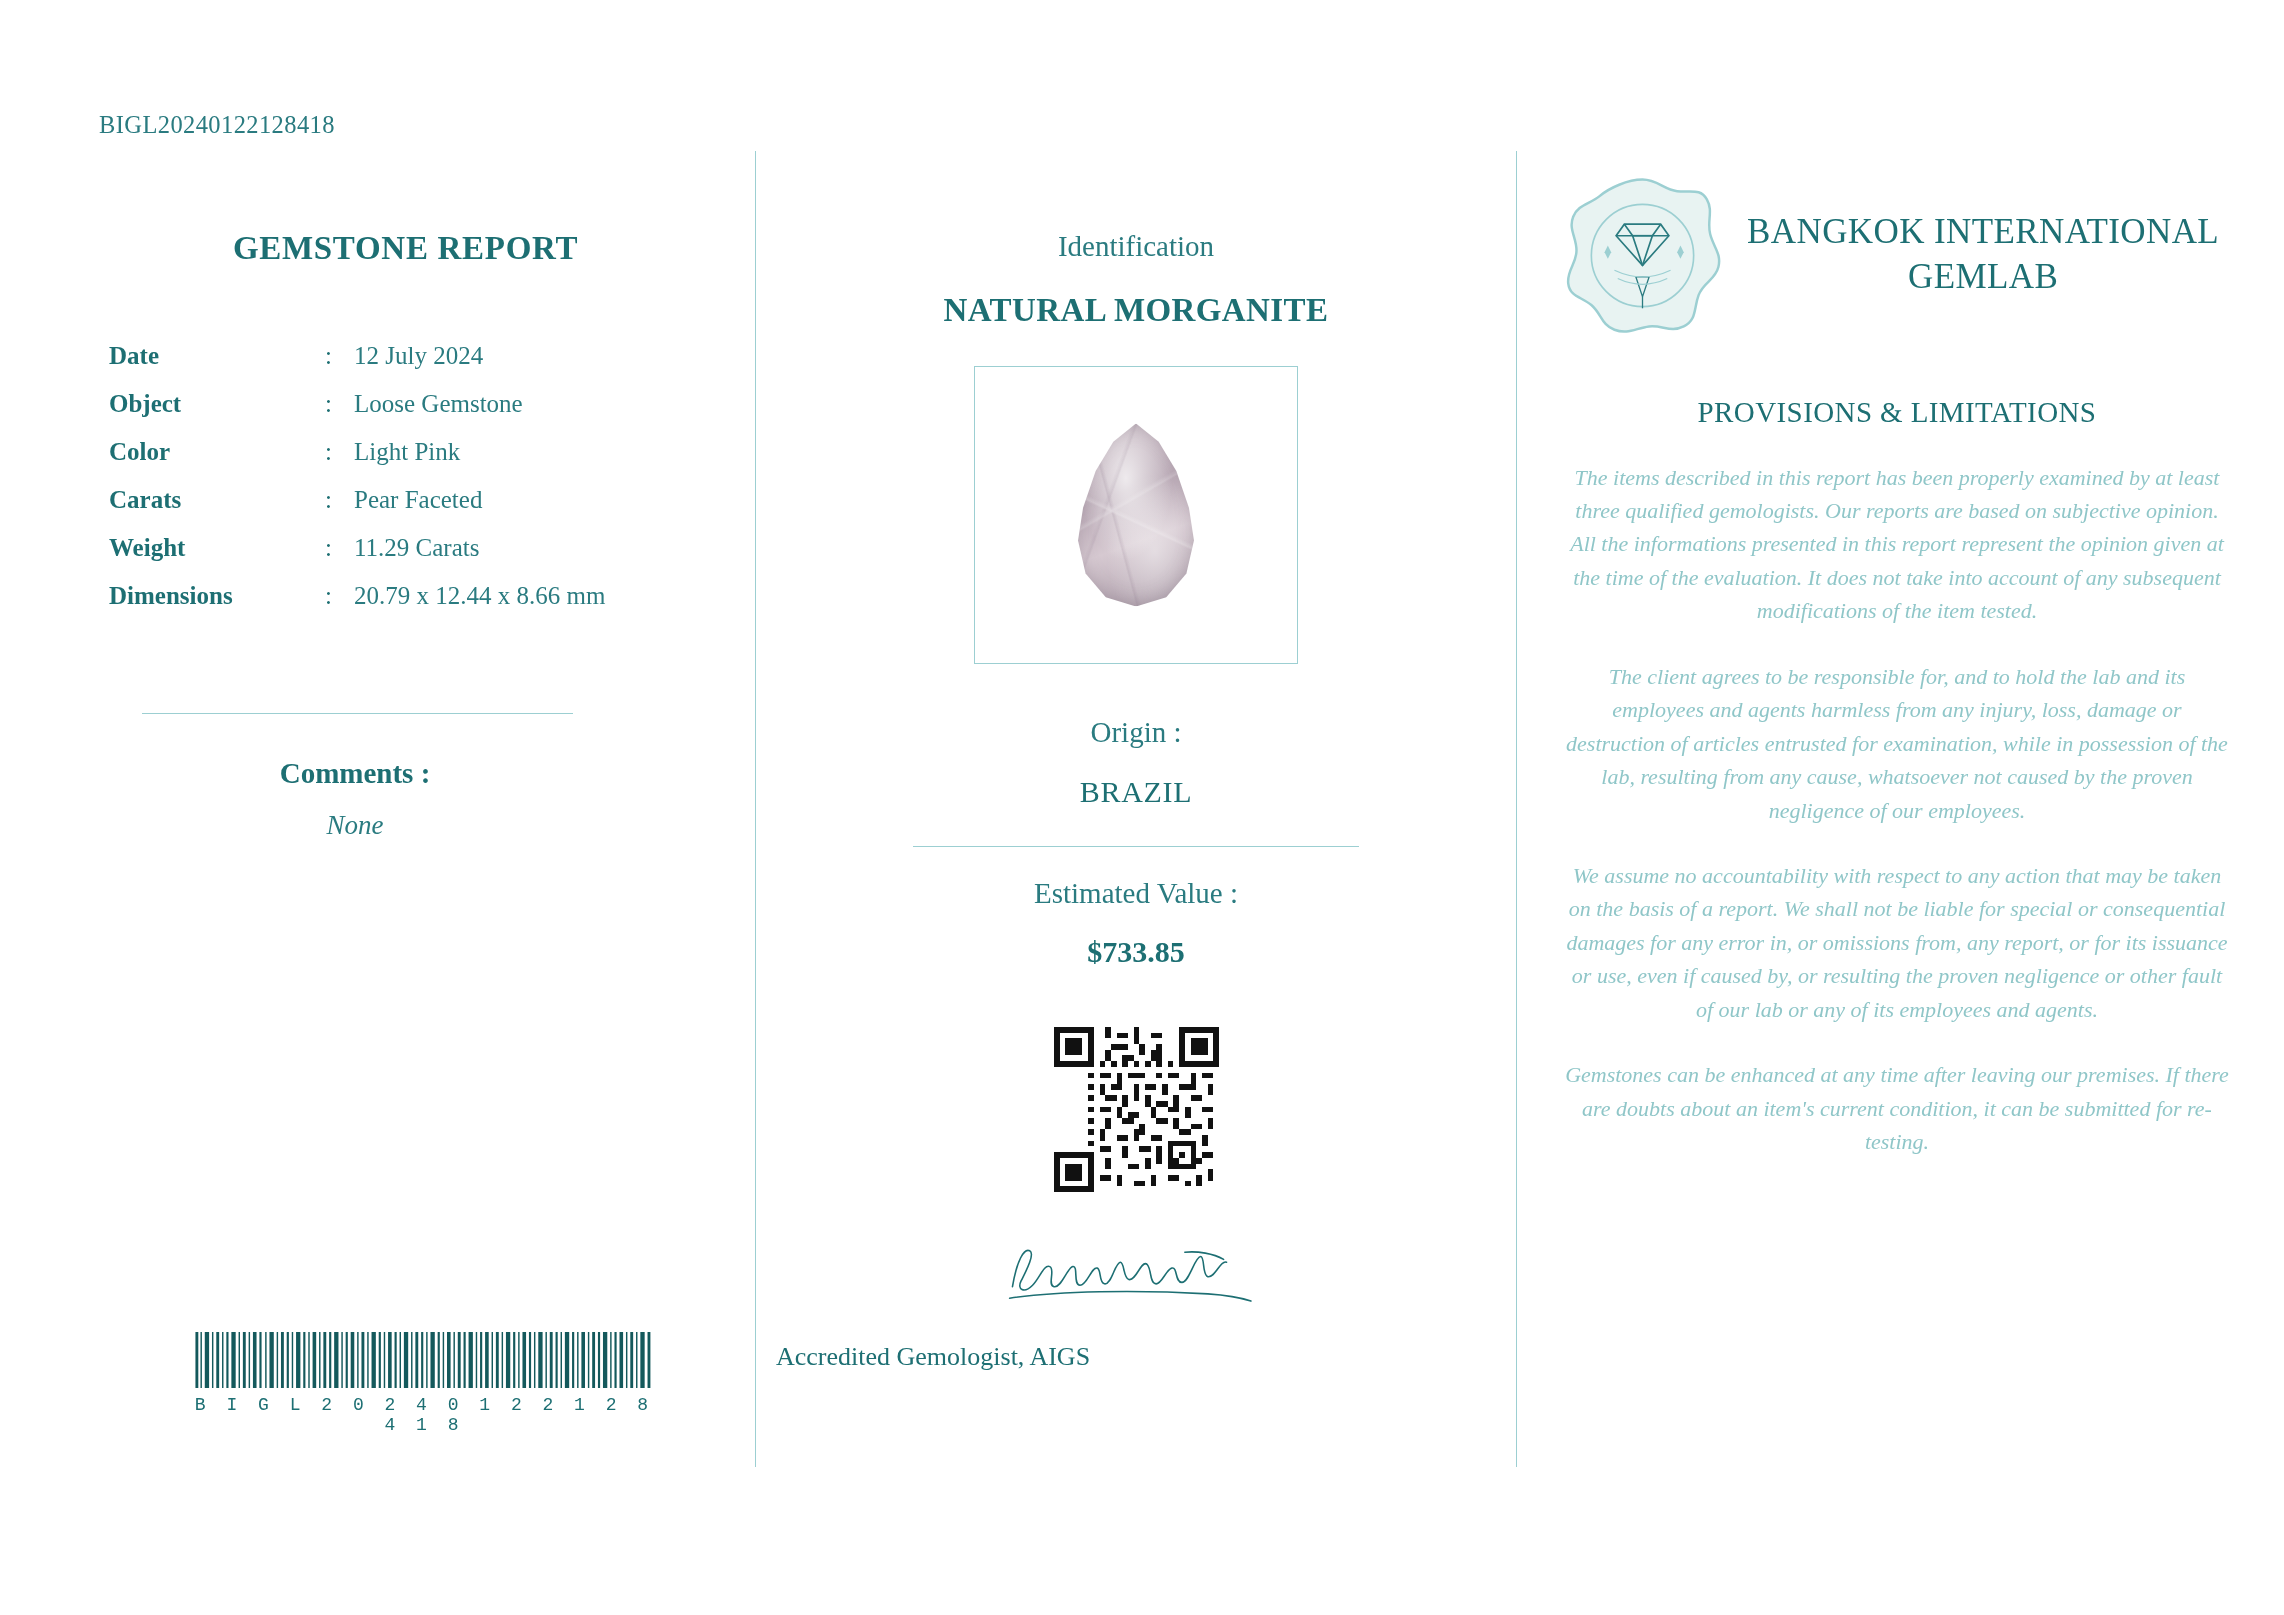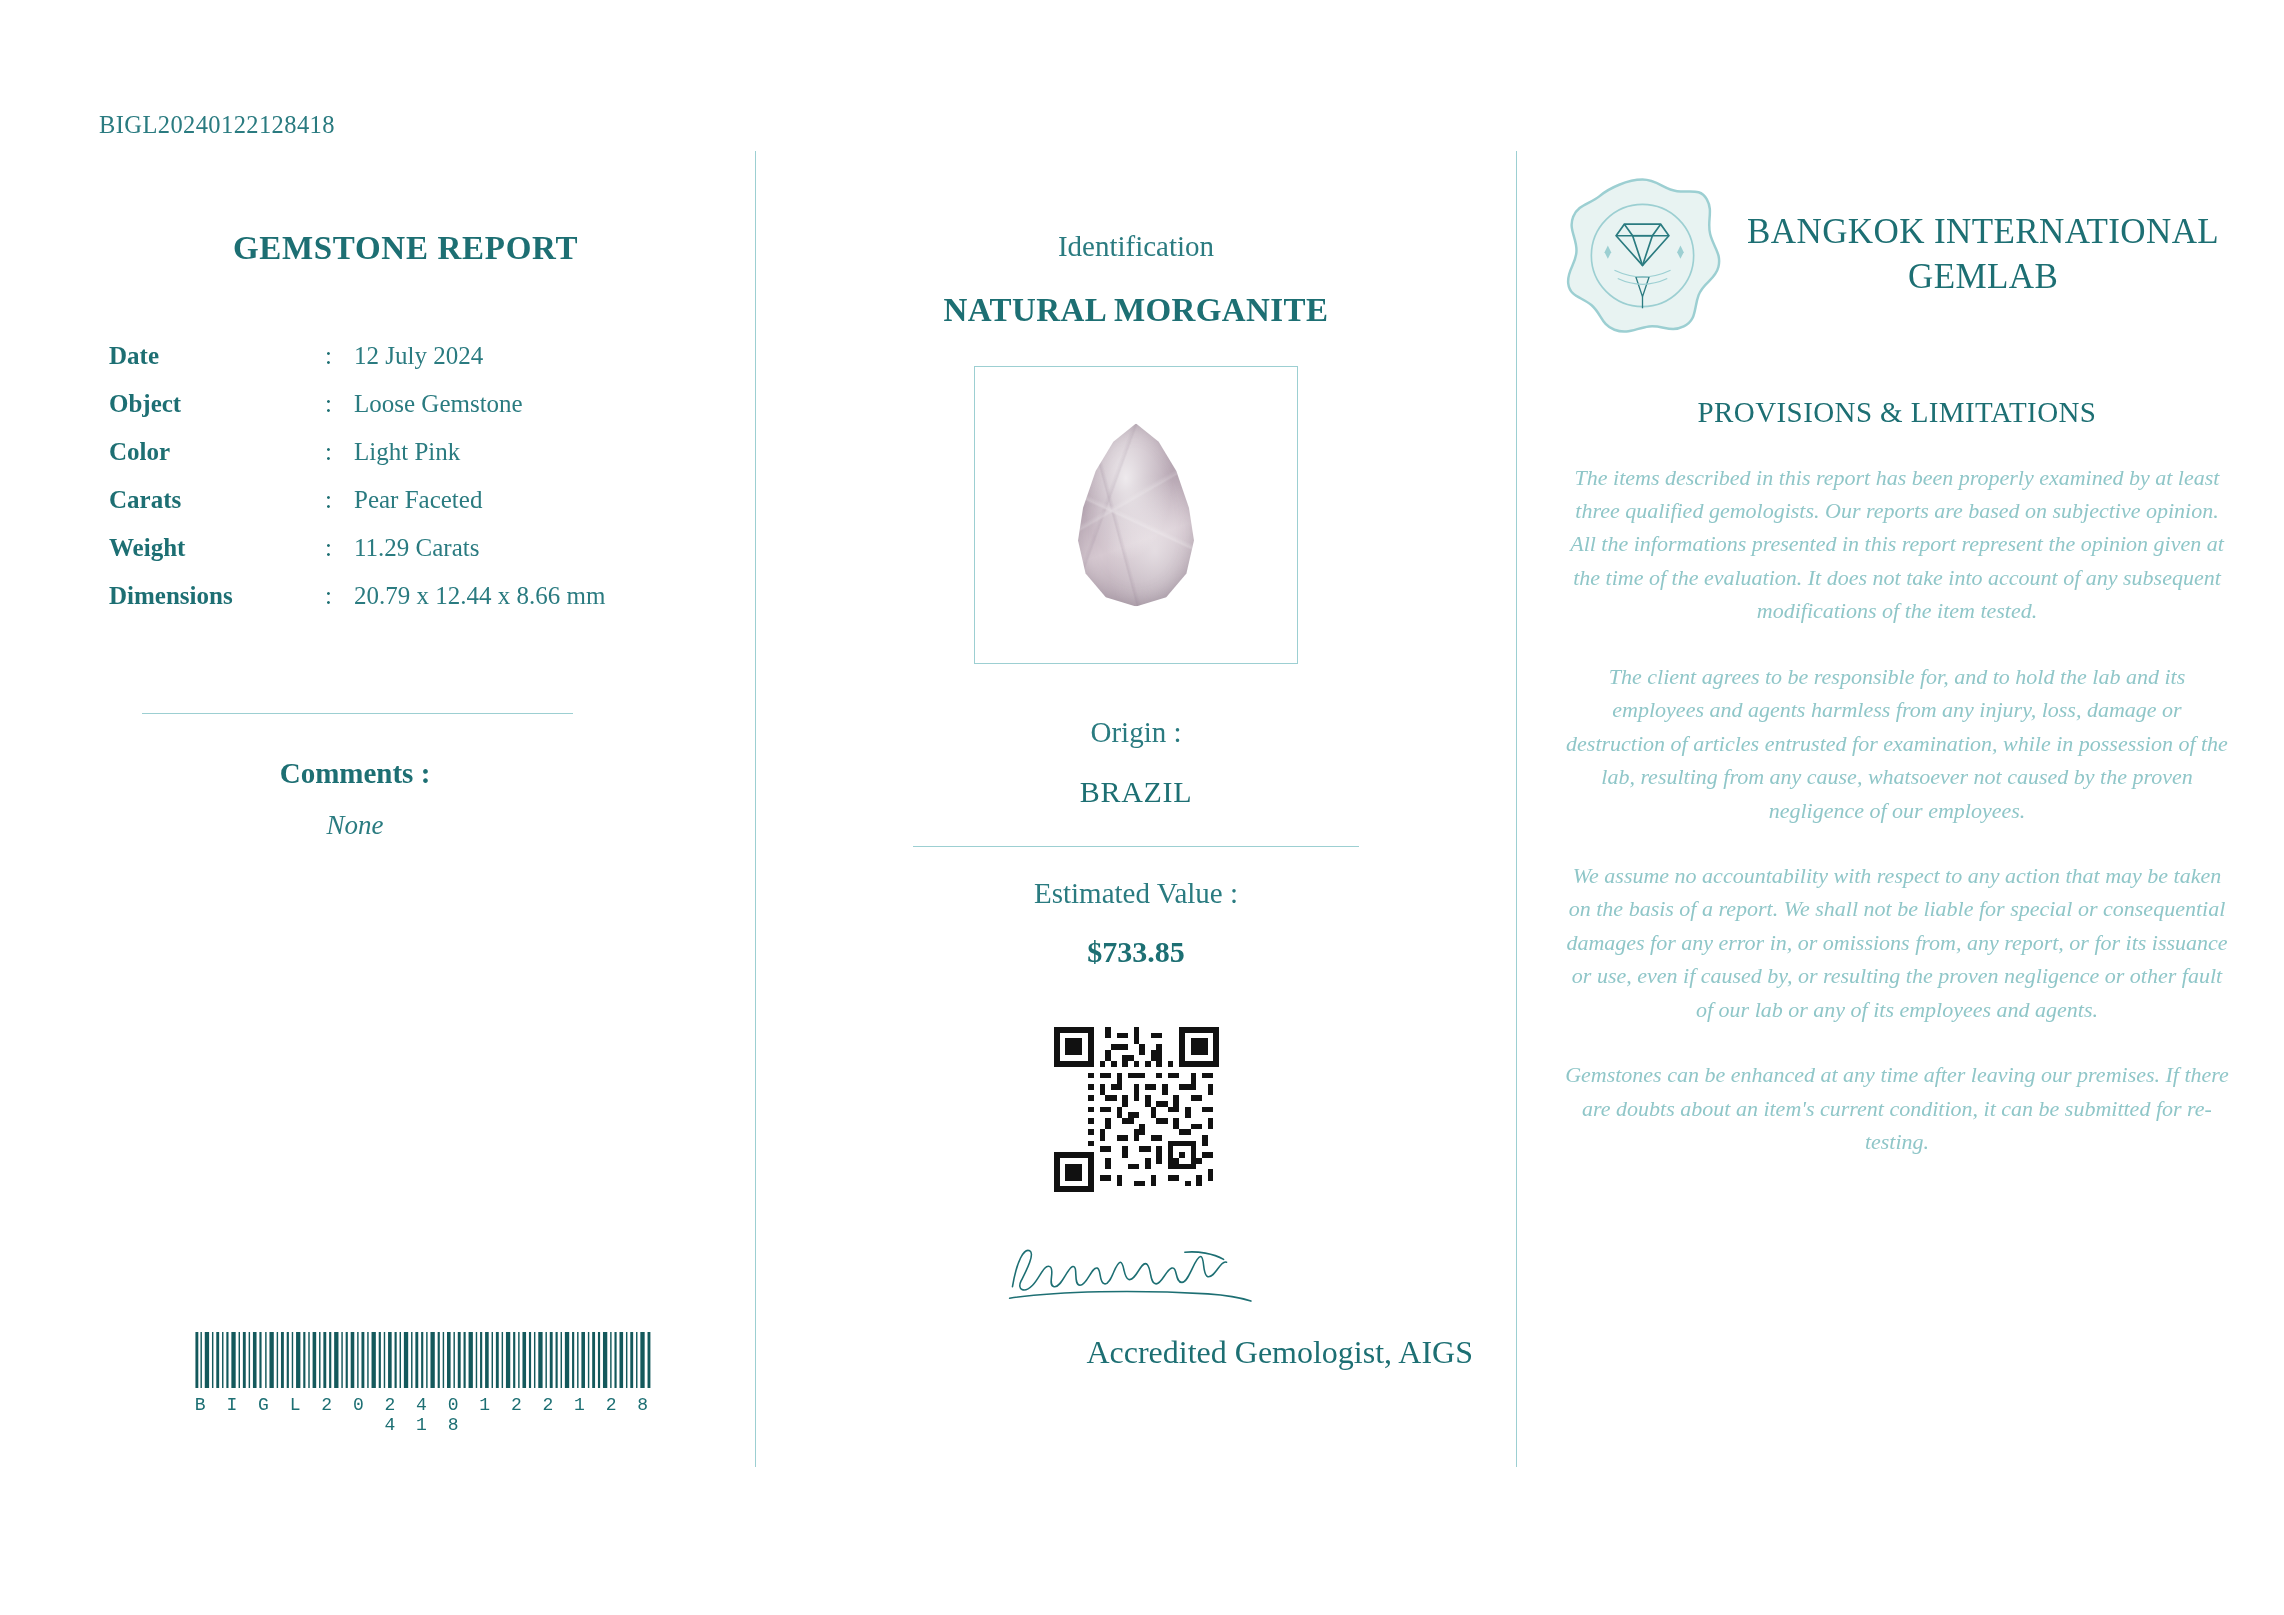--- a/index.html
+++ b/index.html
@@ -27,21 +27,21 @@
   .columns {
     position: absolute;
     left: 0; top: 151px;
     width: 2284px;
     height: 1316px;
     display: flex;
     flex-direction: row;
   }
 
   .col-left   { width: 755px; position: relative; padding-left: 99px; padding-right: 43px; }
-  .col-mid    { width: 762px; position: relative; padding: 0 43px; border-left: 1.4px solid #9ccfd2; border-right: 1.4px solid #9ccfd2; }
+  .col-mid    { width: 762px; position: relative; padding: 0 20px; border-left: 1.4px solid #9ccfd2; border-right: 1.4px solid #9ccfd2; }
   .col-right  { width: 767px; position: relative; padding-left: 43px; padding-right: 50px; }
 
   
   .gemstone-title {
     text-align: center;
     font-weight: bold;
     font-size: 33px;
     letter-spacing: 0.7px;
     margin-top: 79px;
     color: #1d6f73;
@@ -191,23 +191,23 @@
   .qr-wrap svg { display:block; width: 165px; height: 165px; }
 
   .signature {
     width: 288px;
     height: 79px;
     margin: 43px auto 0 auto;
   }
   .signature svg { display:block; width: 288px; height: 79px; }
 
   .gemologist {
-    text-align: right;
-    font-size: 32px;
-    margin-top: 20px;
+    text-align: left;
+    font-size: 26px;
+    margin-top: 28px;
     color: #1d6f73;
   }
 
   
   .brand-row {
     display: flex;
     align-items: center;
     margin-top: 21.6px;
   }
   .logo {

